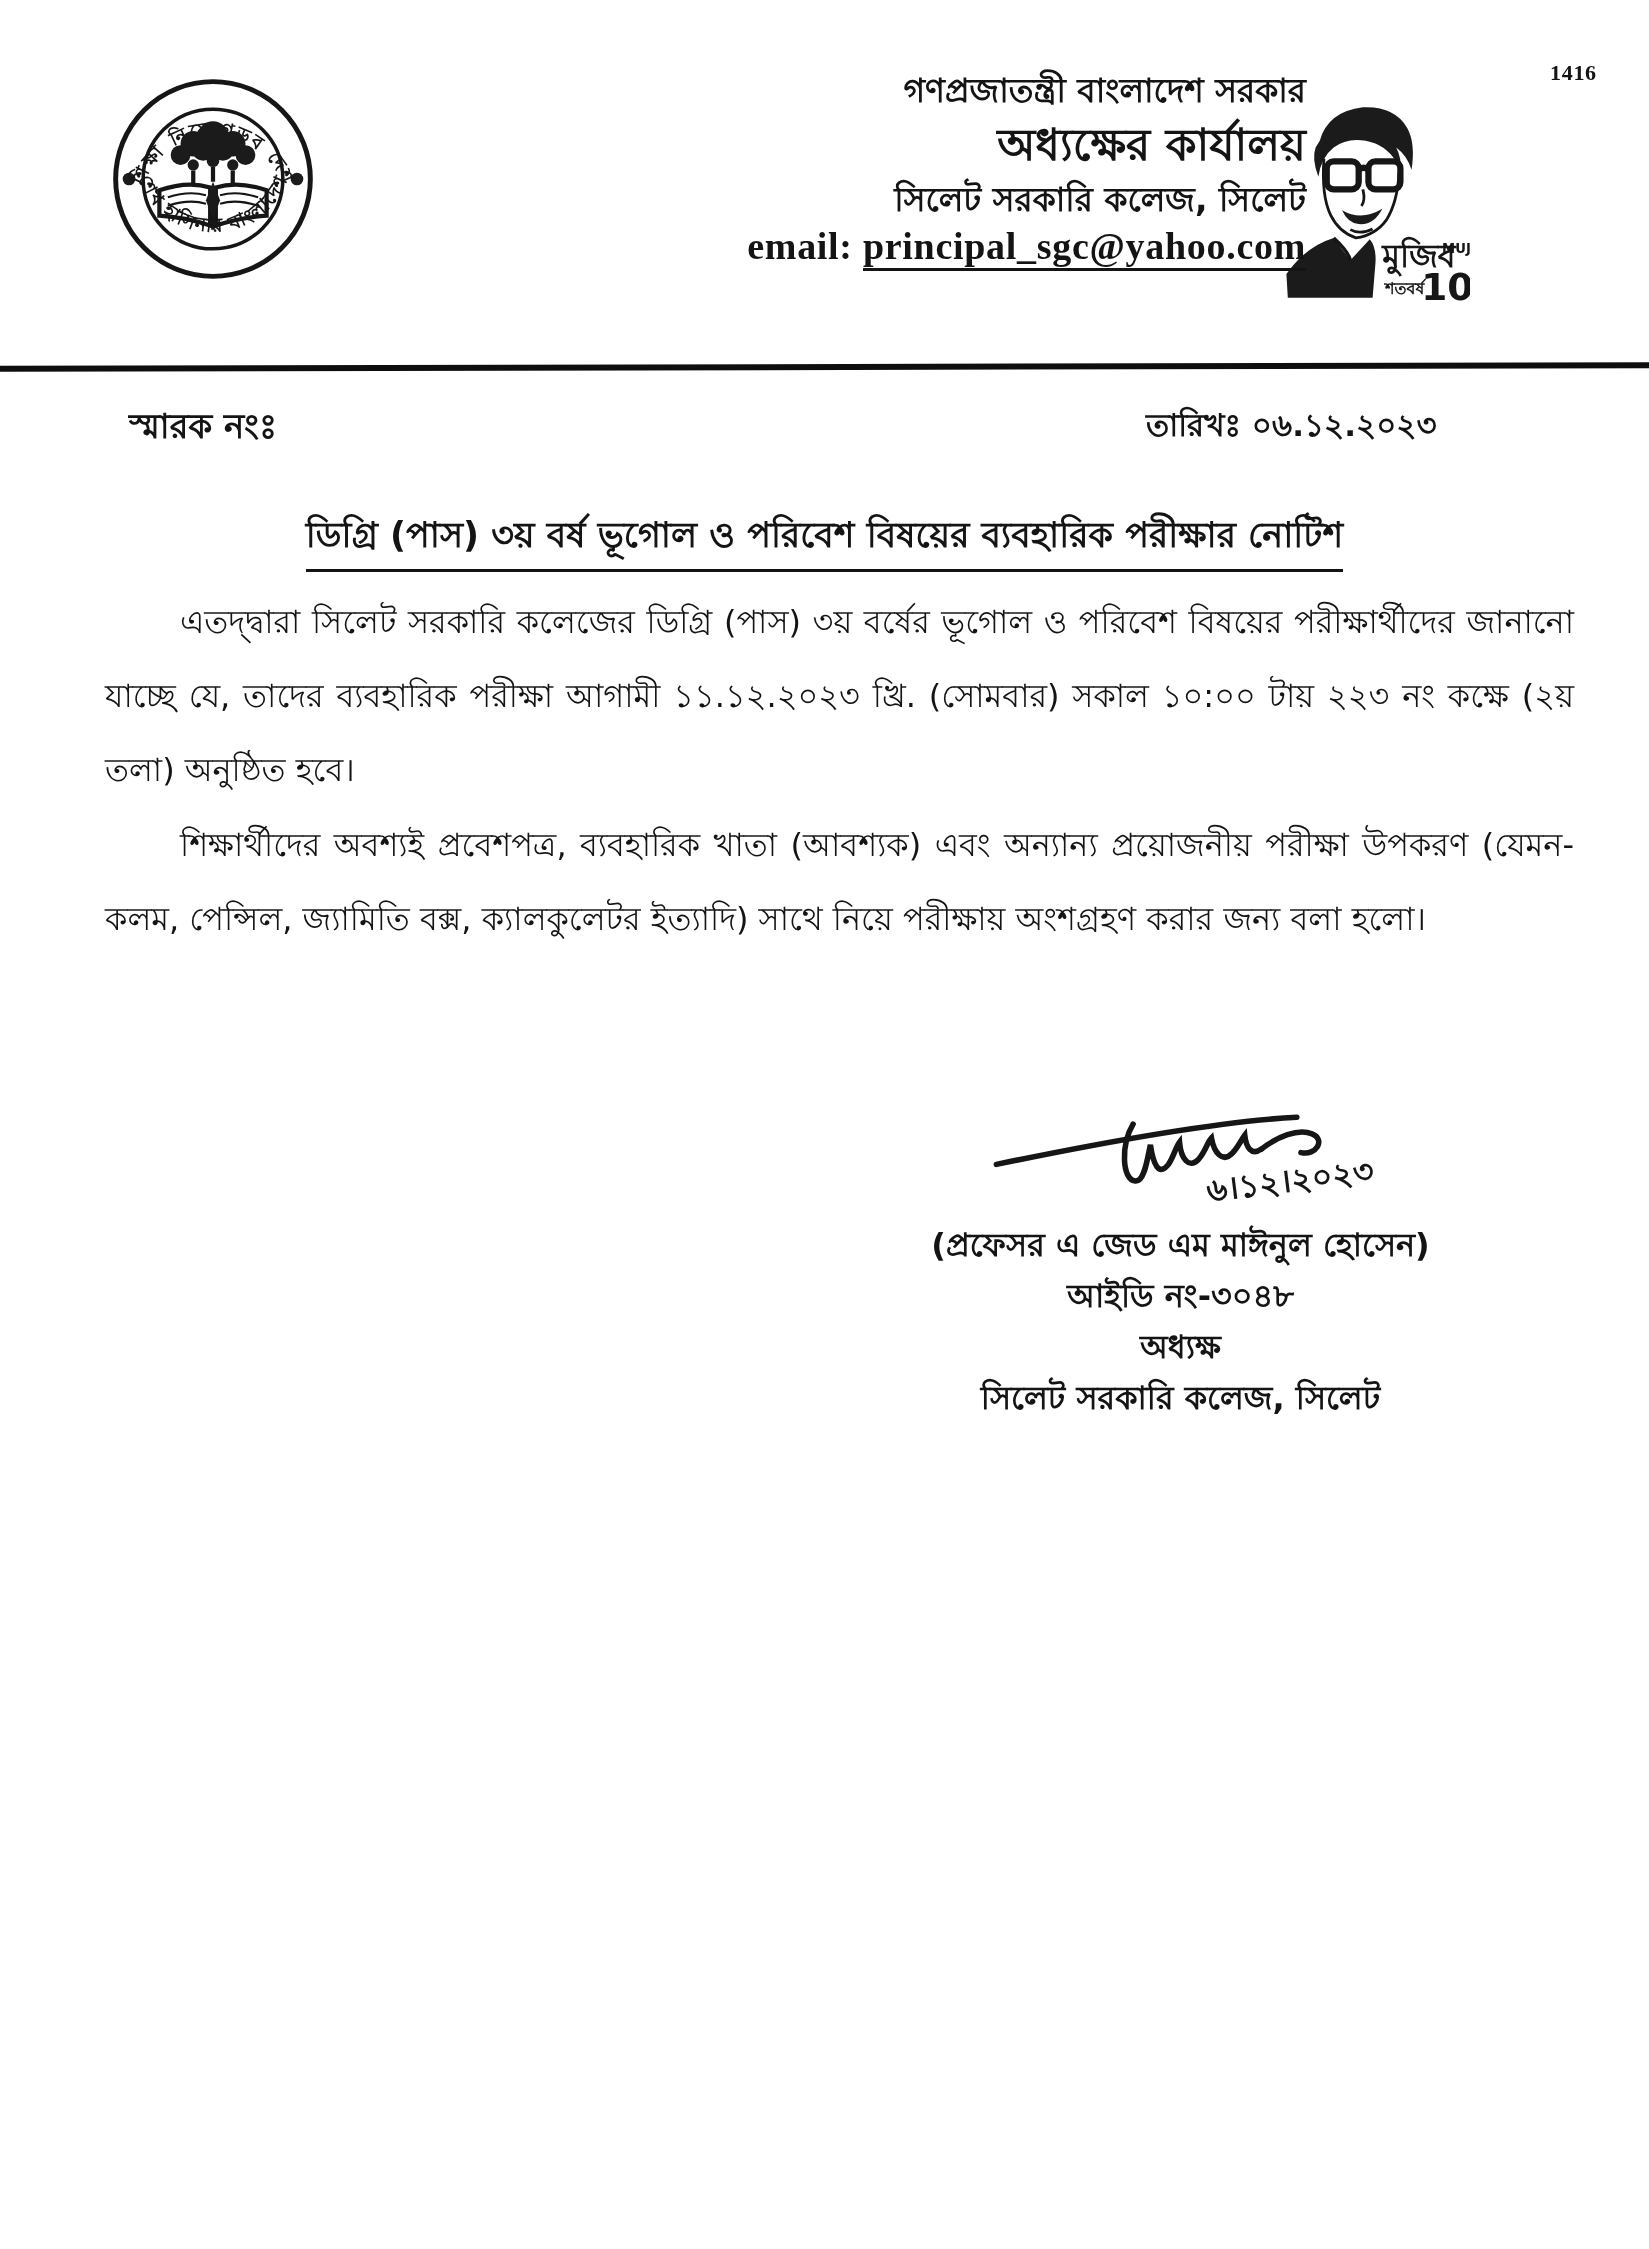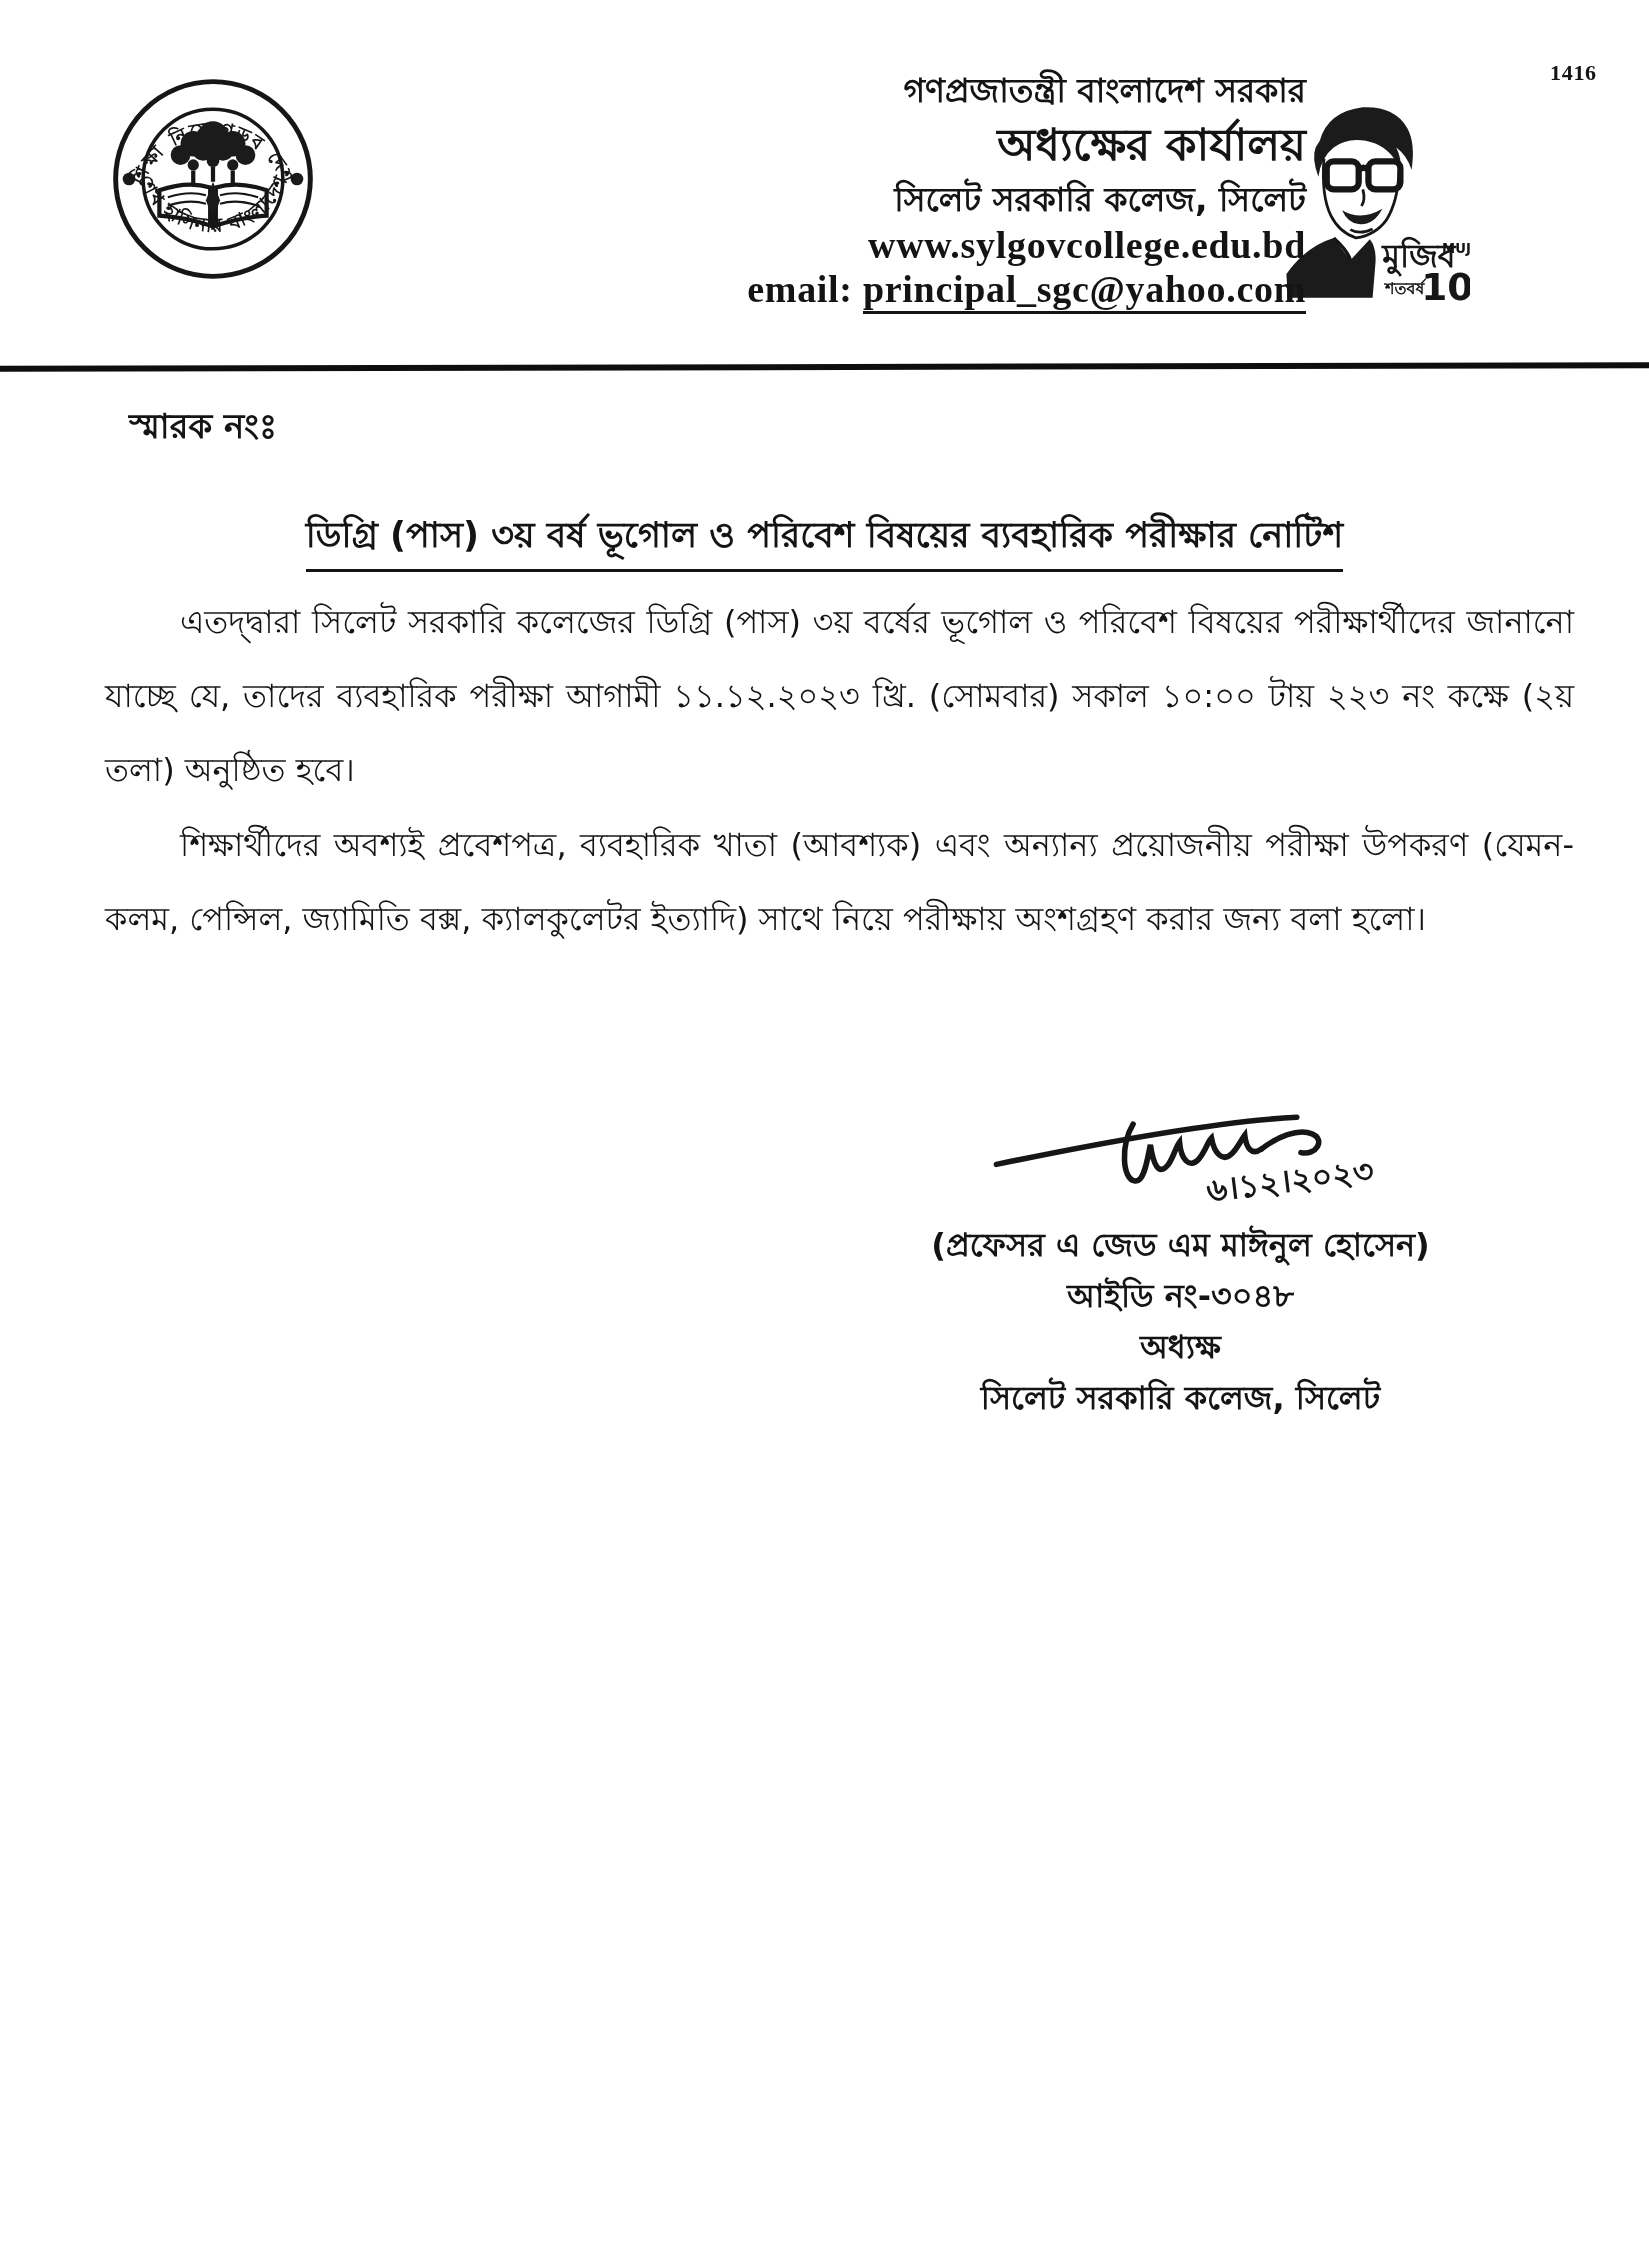--- a/index.html
+++ b/index.html
@@ -161,27 +161,27 @@
       <text x="282" y="232" font-size="19" font-weight="bold" fill="#4d4d4d">MUJIB</text>
       <text x="200" y="290" font-size="23" font-weight="bold">শতবর্ষ</text>
       <text x="252" y="300" font-size="54" font-weight="bold" fill="#3a3a3a">100</text>
     </svg>
   </div>
 
   <div class="abs header-block">
     <div class="hdr-gov">গণপ্রজাতন্ত্রী বাংলাদেশ সরকার</div>
     <div class="hdr-office">অধ্যক্ষের কার্যালয়</div>
     <div class="hdr-college">সিলেট সরকারি কলেজ, সিলেট</div>
-    <div class="hdr-web">www.sylgovcollege.edu.bd</div>
     <div class="hdr-email"><span>email:</span> <span class="addr">principal_sgc@yahoo.com</span></div>
   </div>
 
   <div class="abs rule"></div>
 
   <div class="abs memo-label">স্মারক নংঃ</div>
+  <div class="abs date-line">তারিখঃ ০৬.১২.২০২৩</div>
 
   <div class="abs notice-title">
     <span>ডিগ্রি (পাস) ৩য় বর্ষ ভূগোল ও পরিবেশ বিষয়ের ব্যবহারিক পরীক্ষার নোটিশ</span>
   </div>
 
   <div class="abs para para1">এতদ্দ্বারা সিলেট সরকারি কলেজের ডিগ্রি (পাস) ৩য় বর্ষের ভূগোল ও পরিবেশ বিষয়ের পরীক্ষার্থীদের জানানো যাচ্ছে যে, তাদের ব্যবহারিক পরীক্ষা আগামী ১১.১২.২০২৩ খ্রি. (সোমবার) সকাল ১০:০০ টায় ২২৩ নং কক্ষে (২য় তলা) অনুষ্ঠিত হবে।</div>
   <div class="abs para para2">শিক্ষার্থীদের অবশ্যই প্রবেশপত্র, ব্যবহারিক খাতা (আবশ্যক) এবং অন্যান্য প্রয়োজনীয় পরীক্ষা উপকরণ (যেমন-কলম, পেন্সিল, জ্যামিতি বক্স, ক্যালকুলেটর ইত্যাদি) সাথে নিয়ে পরীক্ষায় অংশগ্রহণ করার জন্য বলা হলো।</div>
 
   <div class="abs sig-block">
     <svg class="sig-svg" viewBox="0 0 640 200" width="444" height="139">

